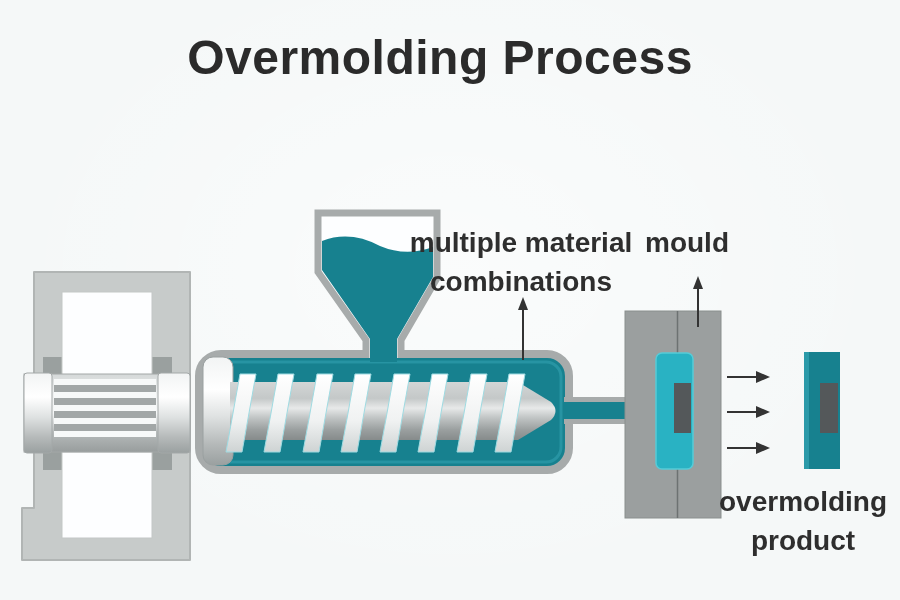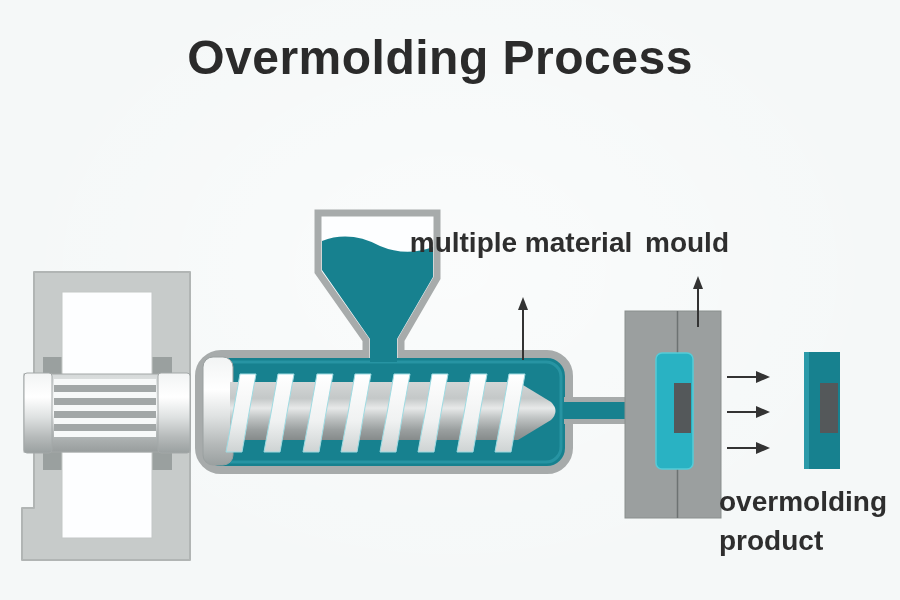--- a/index.html
+++ b/index.html
@@ -11,21 +11,21 @@
   .stage{position:relative;width:900px;height:600px;
     background:radial-gradient(ellipse at 50% 45%, rgba(255,255,255,.55), rgba(255,255,255,0) 70%),
                var(--background,#f5f8f8);}
   .title{
     position:absolute;left:440px;top:30px;transform:translateX(-50%);
     font-size:48px;font-weight:700;letter-spacing:.5px;white-space:nowrap;
     color:var(--title-text,#2b2b2b);
   }
   .lbl{
     position:absolute;transform:translateX(-50%);
-    font-size:28px;font-weight:600;line-height:39px;text-align:left;
+    font-size:28px;font-weight:600;line-height:39px;text-align:center;
     white-space:nowrap;color:var(--label-text,#2e2e2e);
   }
   #lbl-material{left:521px;top:223px}
   #lbl-mould{left:687px;top:223px}
   #lbl-product{left:803px;top:482px}
   svg.diagram{position:absolute;left:0;top:0}
 </style>
 </head>
 <body>
 
@@ -146,20 +146,21 @@
 
     <g>
       <rect x="804" y="352" width="36" height="117" style="fill:var(--teal-dark,#17818f)"></rect>
       <rect x="804" y="352" width="5" height="117" fill="#2b9aa9"></rect>
       <rect x="820" y="383" width="18" height="50" fill="var(--insert-gray,#54585a)"></rect>
     </g>
   </svg>
 
   <div class="lbl" id="lbl-material">
     <div>multiple material</div>
+    <div>combinations</div>
   </div>
 
   <div class="lbl" id="lbl-product">
     <div>overmolding</div>
     <div>product</div>
   </div>
 
   <div class="lbl" id="lbl-mould">mould</div>
 
 </div>

